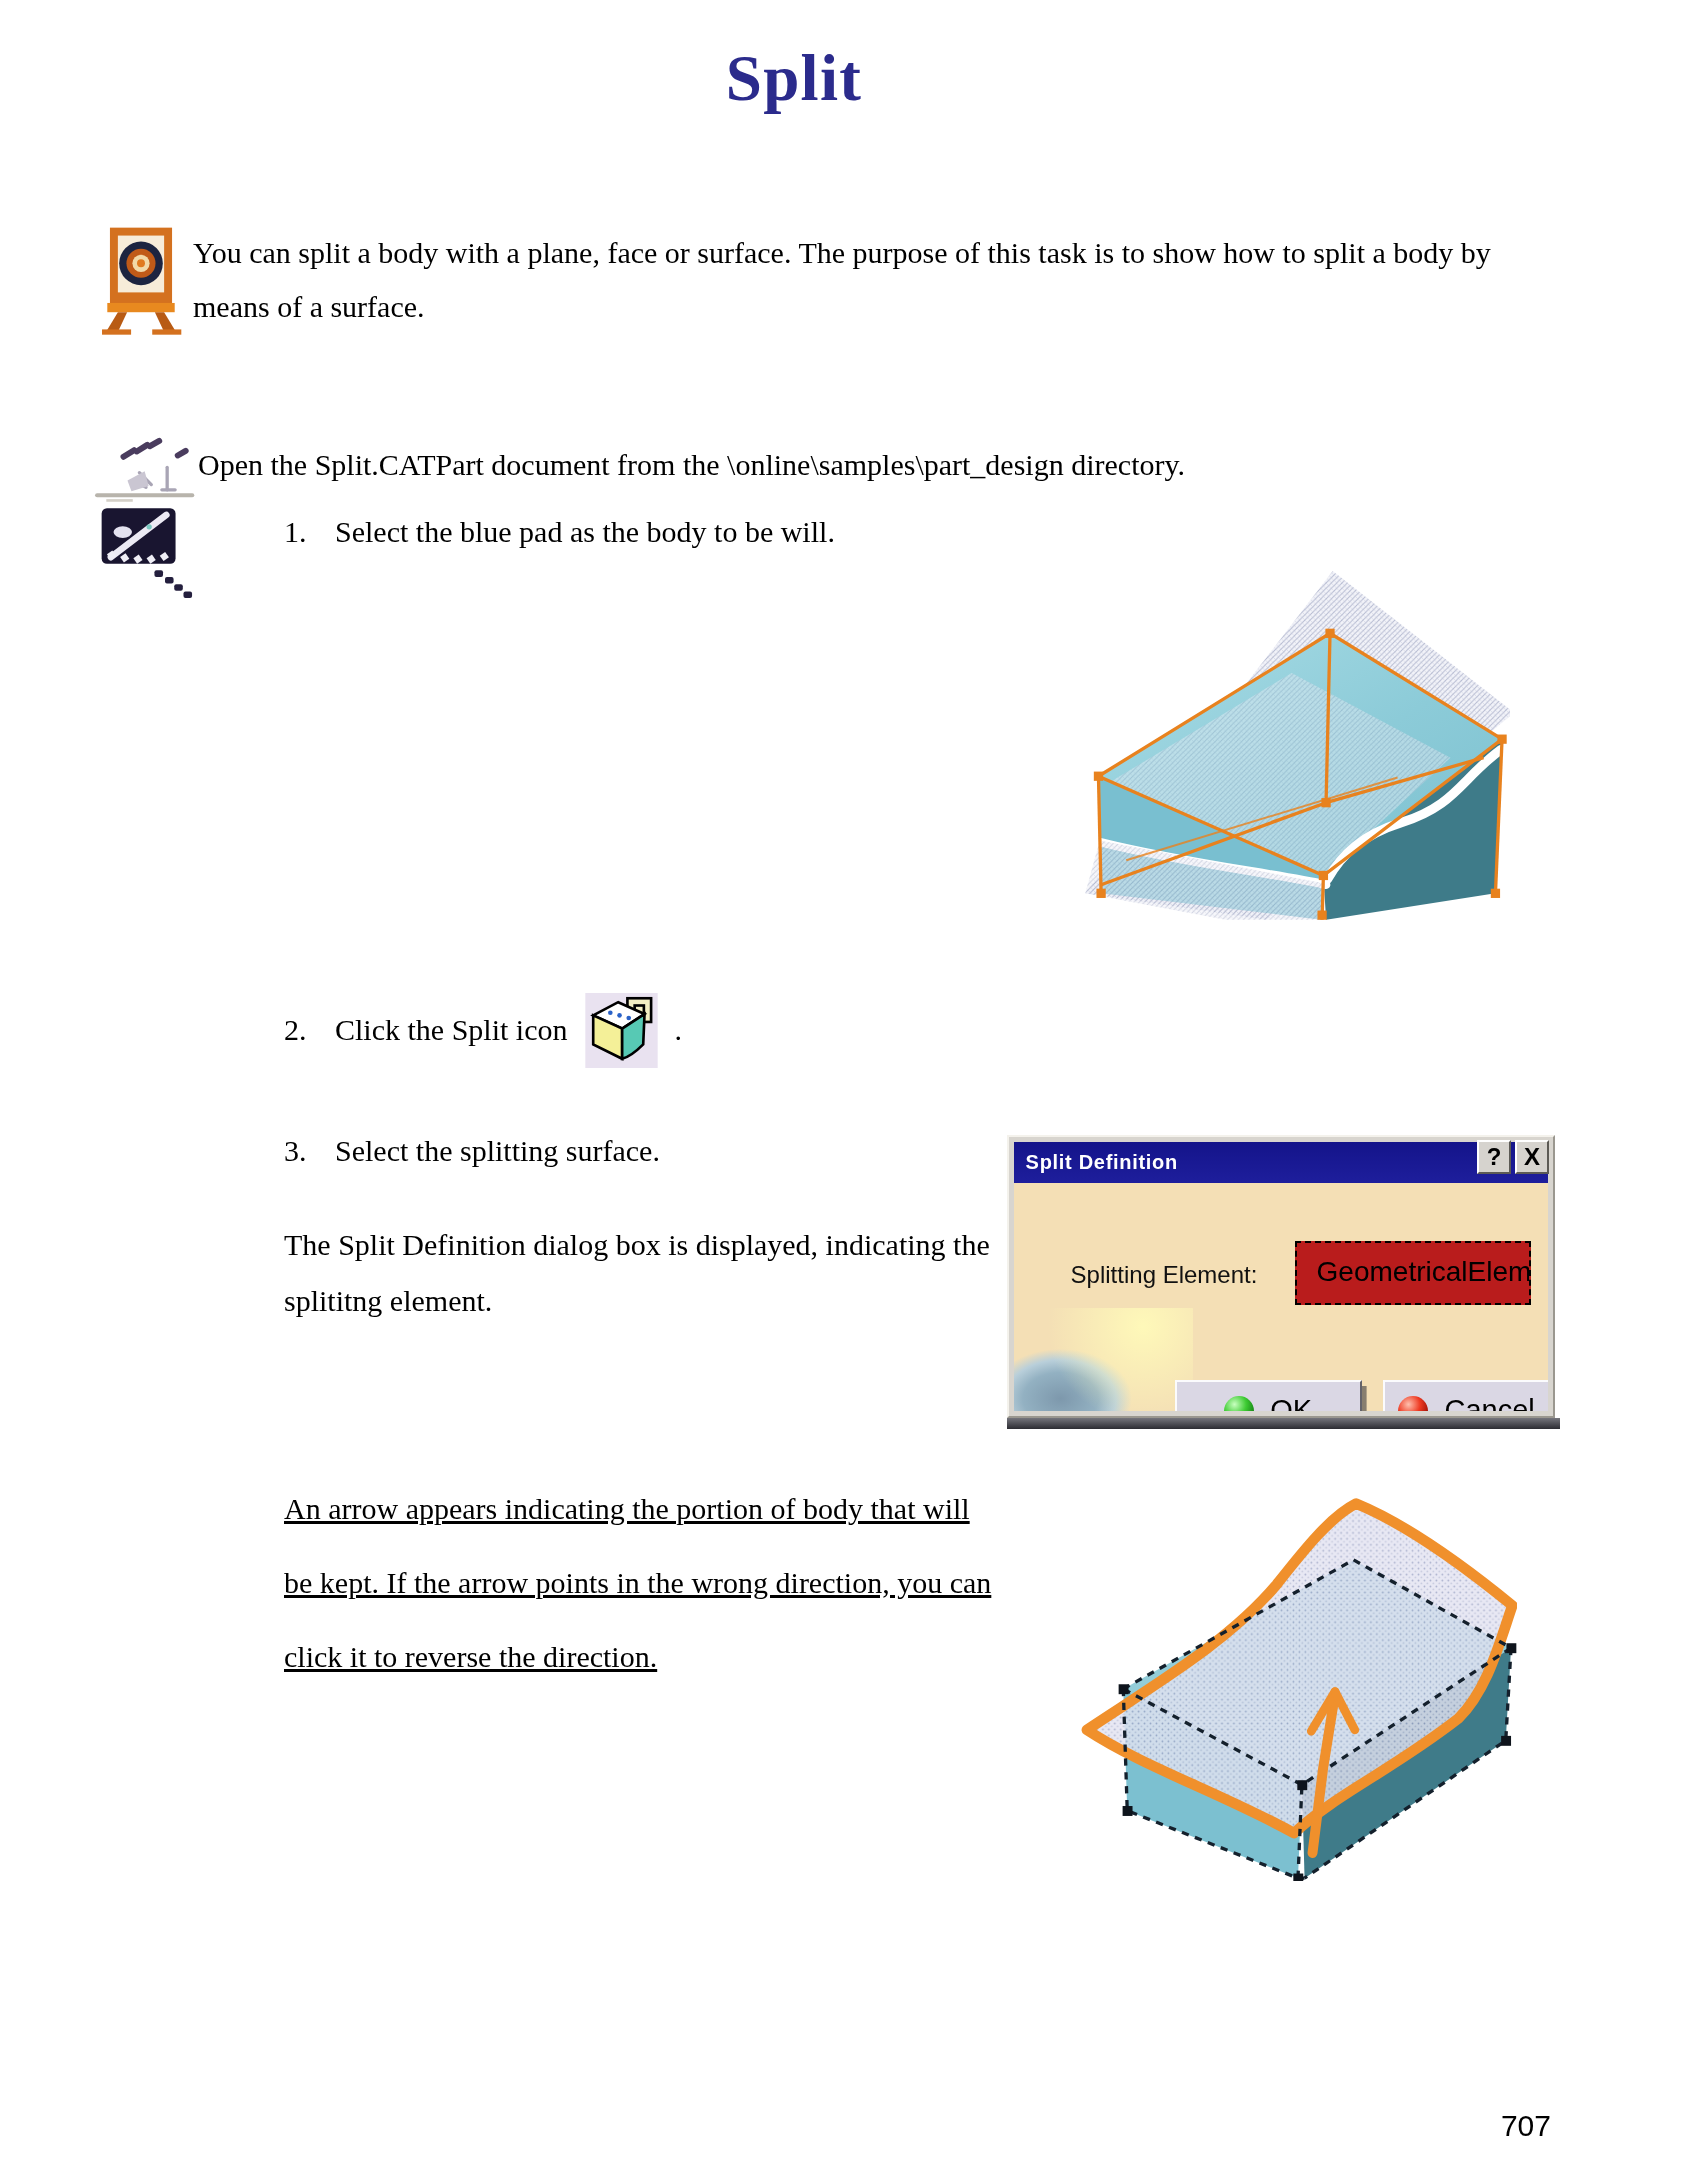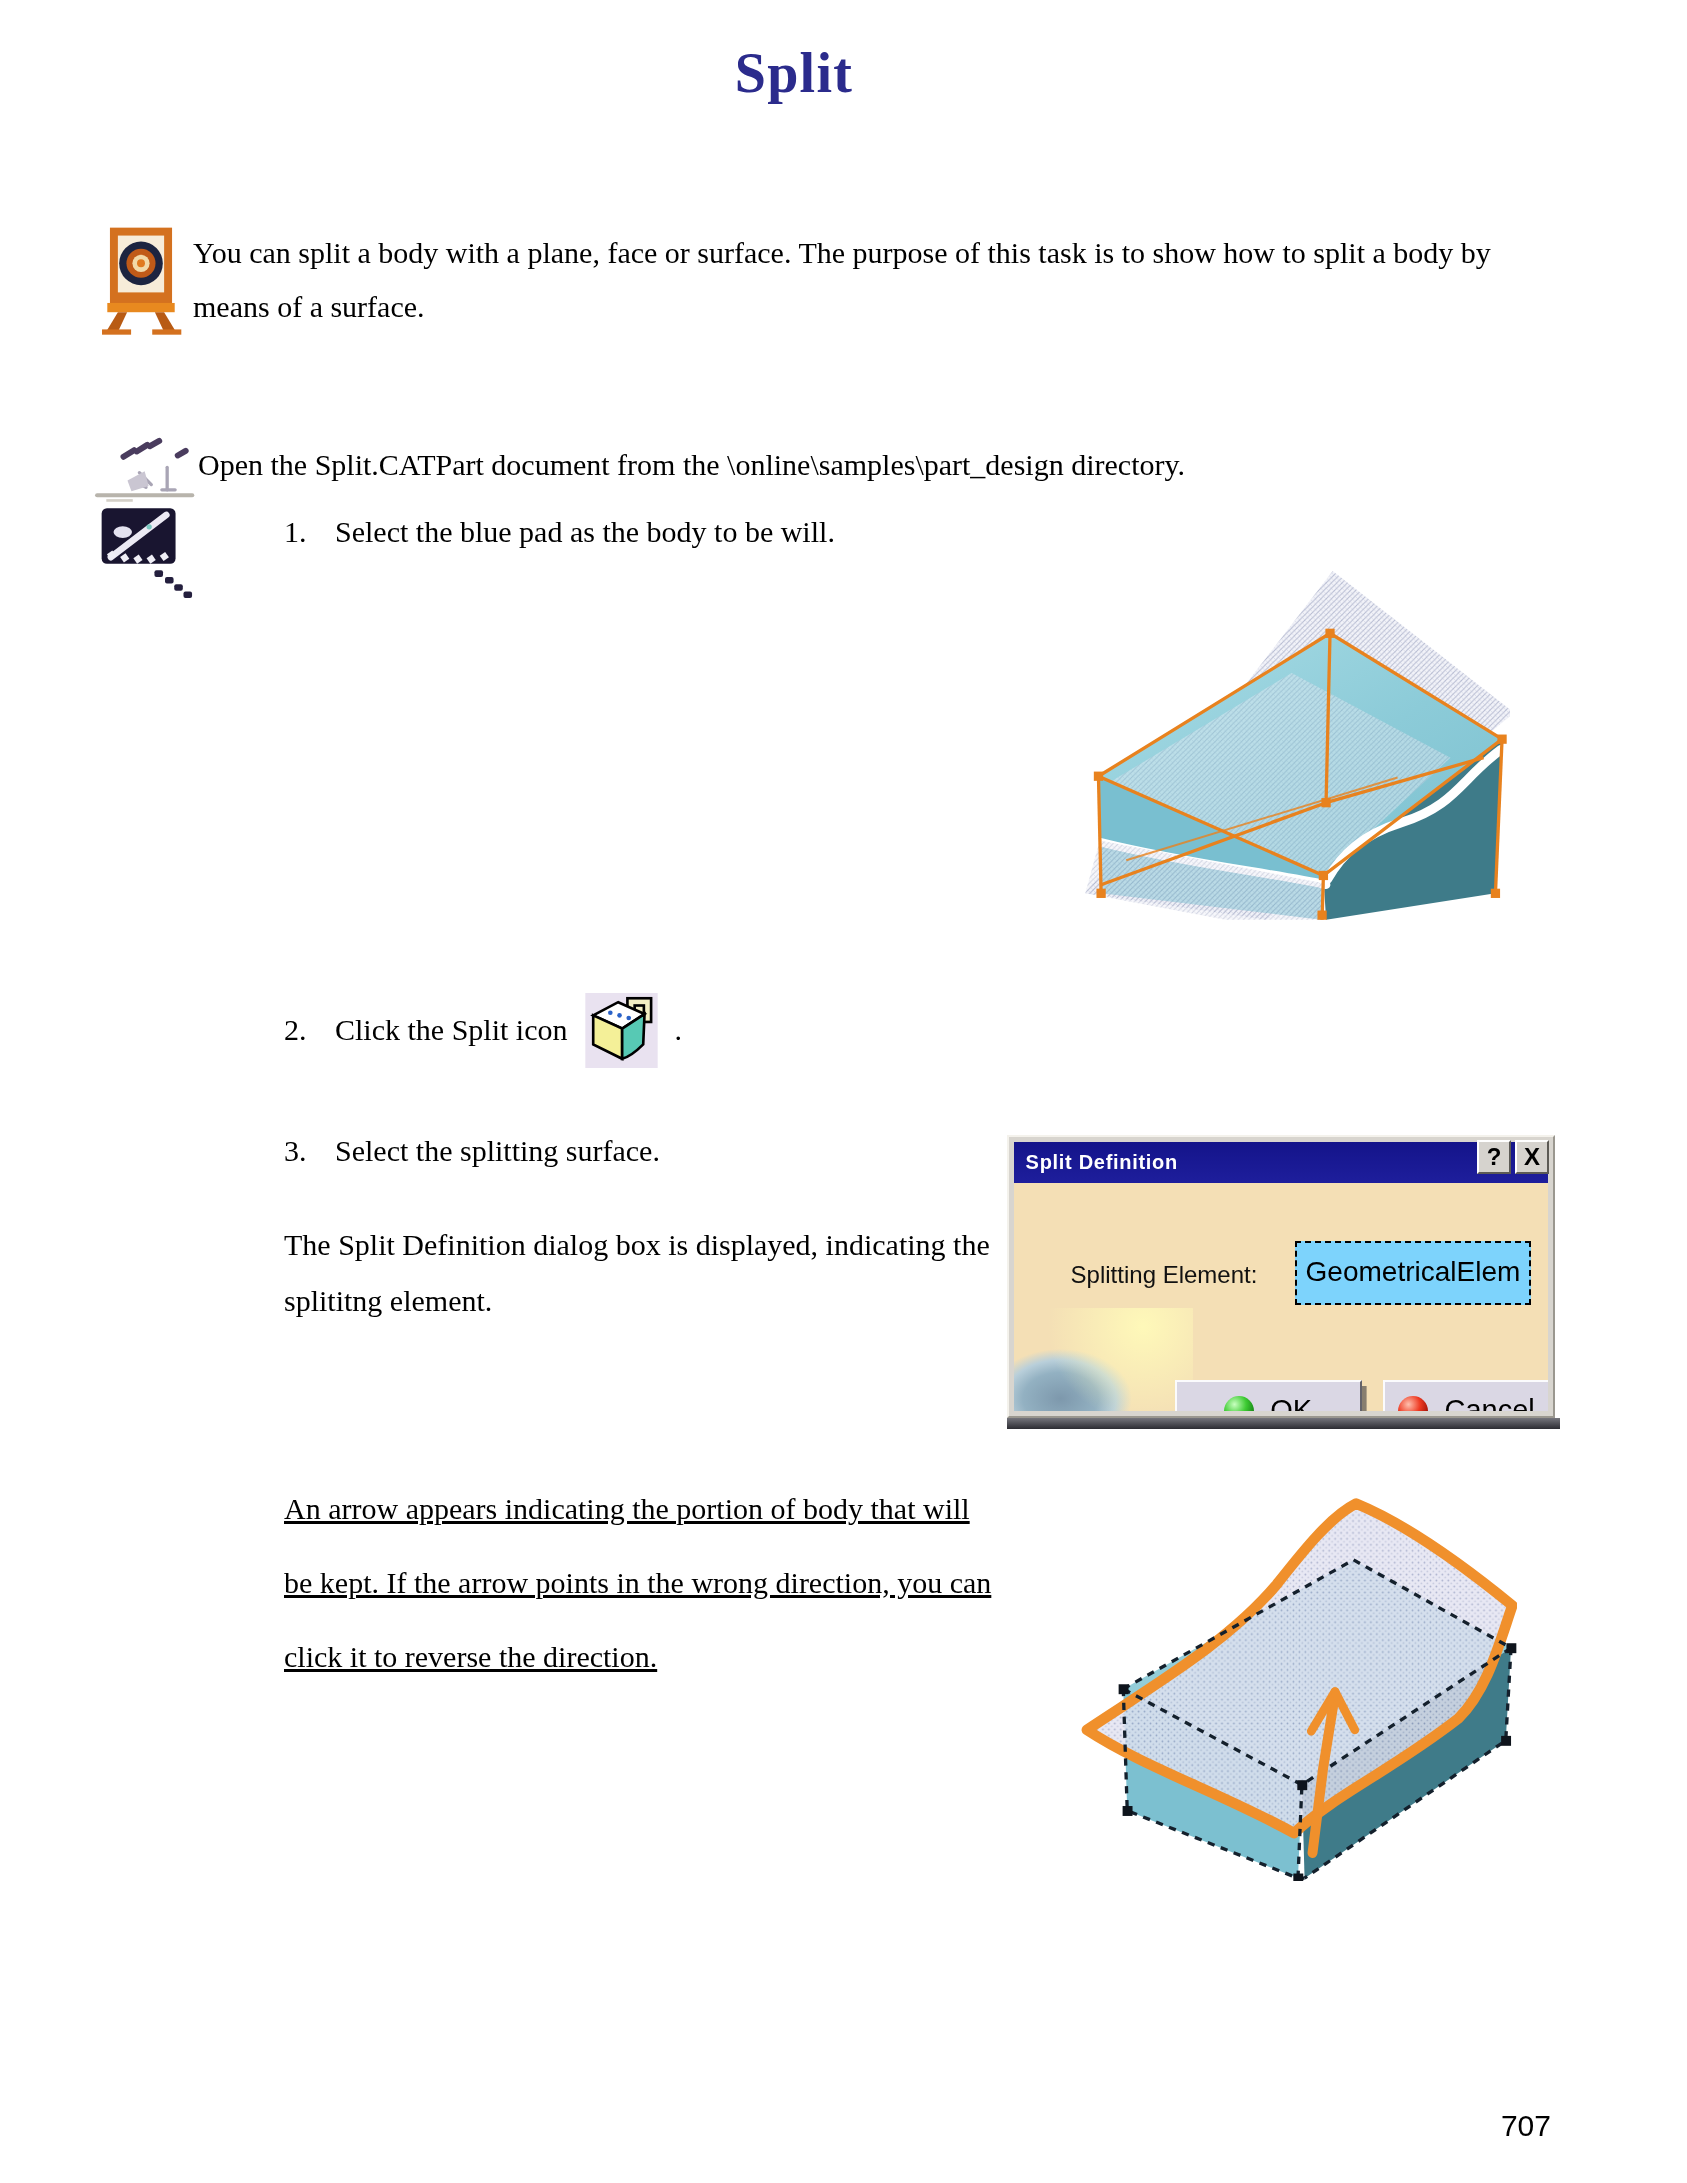--- a/index.html
+++ b/index.html
@@ -2,21 +2,21 @@
 <html style="font-size:10.6px"><head>
 <meta charset="utf-8">
 <style>
   html,body{margin:0;padding:0;background:#ffffff;}
   .page{position:relative;width:1687px;height:2183px;background:#ffffff;overflow:hidden;
         font-family:"Liberation Serif", serif;color:#000;}
 
   .abs{position:absolute;}
 
   .doc-title{left:0;top:41px;width:1588px;text-align:center;
-             font-size:56px;font-weight:bold;color:#2b2b8c;letter-spacing:1.3px;}
+             font-size:65px;font-weight:bold;color:#2b2b8c;letter-spacing:1.3px;}
 
   .para{font-size:30px;line-height:54px;}
 
   .intro-text{left:193px;top:226px;width:1323px;}
   .open-text{left:198px;top:438px;width:1125px;}
 
   .step{left:284px;display:flex;gap:17px;font-size:30px;line-height:56px;}
   .step .num{min-width:34px;}
   .step1{top:504px;}
   .step1 .txt{width:635px;}
@@ -42,22 +42,22 @@
        border-top:2px solid #ffffff;border-left:2px solid #ffffff;
        border-right:2px solid #5c5a55;border-bottom:2px solid #5c5a55;
        box-sizing:border-box;display:flex;align-items:center;justify-content:center;
        font-size:24px;font-weight:bold;color:#000;}
   .dlg-help{right:42px;}
   .dlg-close{right:4px;}
   .dlg-body{position:absolute;left:4.6px;right:4.6px;top:46px;bottom:4.6px;
        background:#f4dfb5;overflow:hidden;}
   .dlg-label{position:absolute;left:57px;top:78px;font-size:24px;color:#111;}
   .dlg-field{position:absolute;left:281px;top:58px;width:236px;height:64px;
-       background:#7dd3fc;border:2.6px dashed #000;box-sizing:border-box;
-       font-size:28px;line-height:57px;padding-left:9px;white-space:nowrap;
+       background:#b91c1c;border:2.6px dashed #000;box-sizing:border-box;
+       font-size:28px;line-height:57px;padding-left:20px;white-space:nowrap;
        overflow:hidden;}
   .dlg-pushbtn{position:absolute;top:197px;height:61px;background:#dad7e4;
        border-top:2px solid #fbfbfd;border-left:2px solid #fbfbfd;
        border-right:2px solid #62626a;border-bottom:2px solid #62626a;
        box-sizing:border-box;box-shadow:4.6px 6px 0 rgba(45,45,52,.55);
        display:flex;align-items:center;justify-content:center;gap:16px;
        font-size:29px;color:#000;}
   .btn-ok{left:161px;width:187px;}
   .btn-cancel{left:369px;width:168px;}
   .sphere{width:30px;height:30px;border-radius:50%;display:inline-block;}

